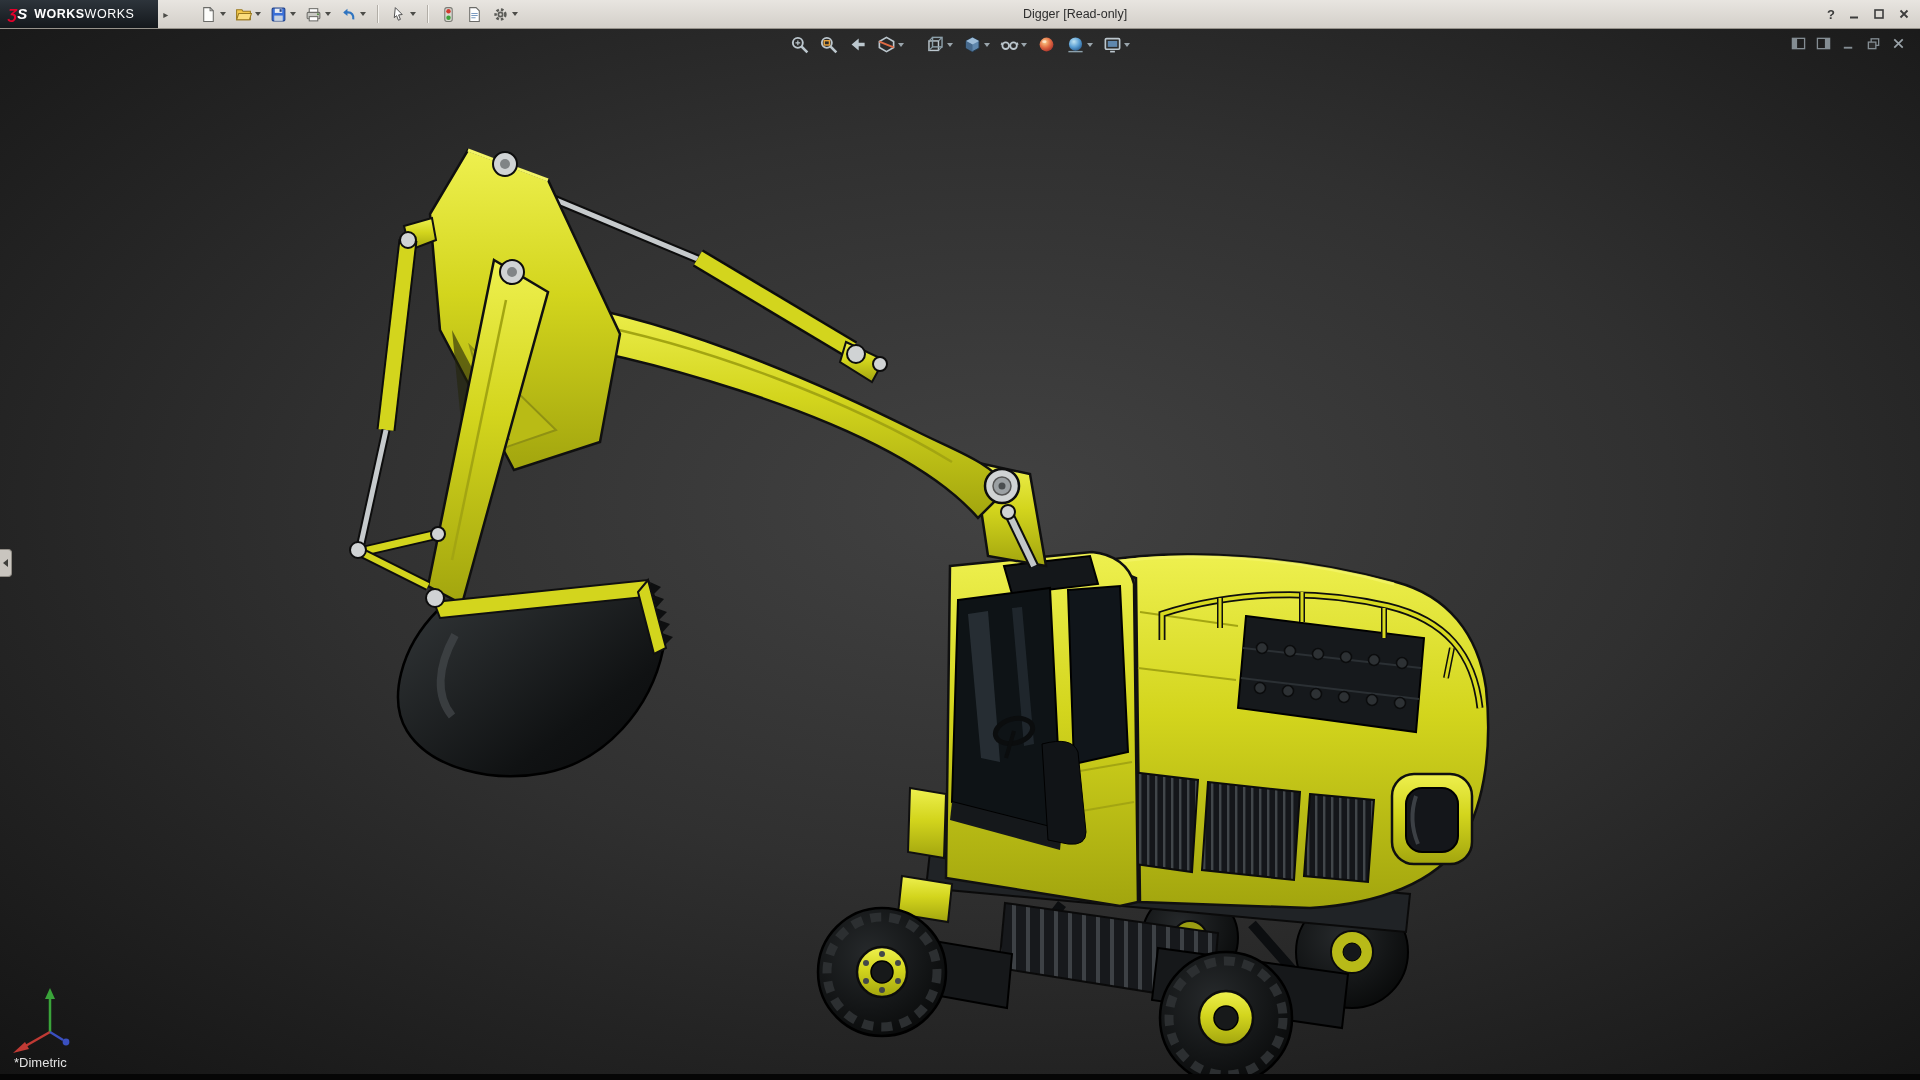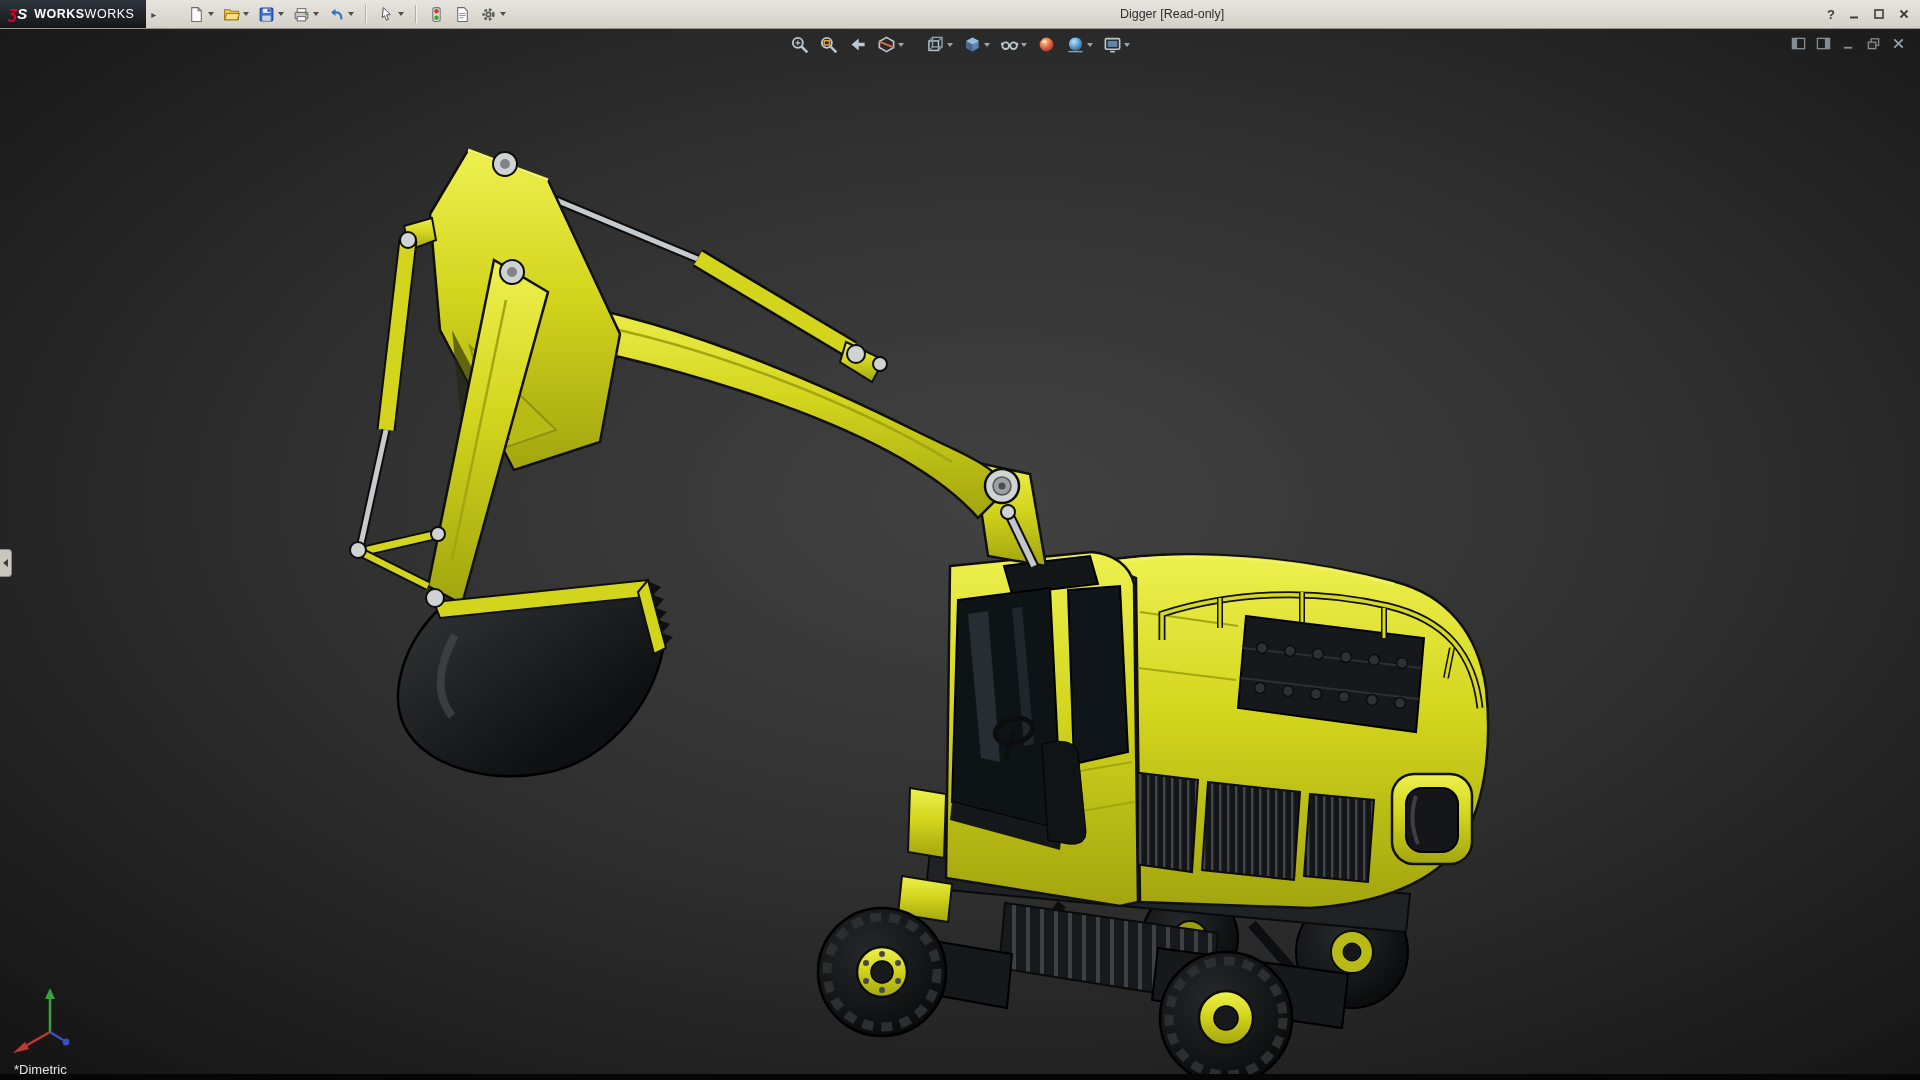--- a/index.html
+++ b/index.html
@@ -4,34 +4,34 @@
 <style>
   html,body{margin:0;padding:0;}
   body{width:1920px;height:1080px;overflow:hidden;position:relative;
        font-family:"Liberation Sans",sans-serif;background:#141414;}
 
   
   .titlebar{position:absolute;top:0;left:0;right:0;height:28px;
     background:linear-gradient(#e8e5e0,#d3cfc9);border-bottom:1px solid #96928b;
     display:flex;align-items:center;z-index:20;}
   .logo{height:28px;background:linear-gradient(#2d343b,#14181c);
-    display:flex;align-items:center;padding:0 12px 0 8px;gap:7px;cursor:pointer;}
+    display:flex;align-items:center;padding:0 24px 0 8px;gap:7px;cursor:pointer;}
   .logo .mark{font-weight:bold;font-style:italic;font-size:15px;color:#fff;line-height:28px;}
   .logo .mark .red{color:#e4002b;}
   .logo .brand{color:#fff;font-size:12.5px;letter-spacing:.5px;line-height:28px;}
   .logo .brand .b{font-weight:bold;}
   .menu-expand{width:15px;height:18px;display:flex;align-items:center;justify-content:center;
     color:#4a4a46;font-size:10px;cursor:pointer;}
   .tools{display:flex;align-items:center;gap:3px;margin-left:24px;}
   .tool{display:flex;align-items:center;gap:3px;padding:2px 3px;border-radius:2px;cursor:pointer;}
   .tool svg{width:17px;height:17px;display:block;}
   .caret{width:0;height:0;border-left:3px solid transparent;border-right:3px solid transparent;
     border-top:4px solid #4c4c48;}
   .sep{width:1px;height:18px;background:#b2aea7;border-right:1px solid #f5f3ef;margin:0 5px;}
-  .window-title{position:absolute;left:1172px;transform:translateX(-50%);top:0;height:28px;
+  .window-title{position:absolute;left:1075px;transform:translateX(-50%);top:0;height:28px;
     line-height:28px;font-size:12.5px;color:#2d2d2d;white-space:nowrap;text-align:center;}
   .tb-controls{position:absolute;right:10px;top:0;height:28px;display:flex;align-items:center;gap:13px;}
   .tb-btn{color:#3c3c3c;font-size:13px;font-weight:bold;cursor:pointer;display:flex;align-items:center;}
   .tb-btn svg{width:12px;height:12px;display:block;}
 
   
   .viewport{position:absolute;top:28px;left:0;right:0;bottom:0;}
   .scene{position:absolute;inset:0;width:100%;height:100%;display:block;}
 
   .headsup{position:absolute;top:5px;left:50%;transform:translateX(-50%);
@@ -45,21 +45,21 @@
   .doc-btn{cursor:pointer;display:flex;align-items:center;}
   .doc-btn svg{width:15px;height:15px;display:block;}
 
   .collapse-tab{position:absolute;left:0;top:521px;width:11px;height:26px;background:#c9c5bf;
     border:1px solid #8f8b84;border-left:none;border-radius:0 4px 4px 0;
     display:flex;align-items:center;justify-content:center;cursor:pointer;z-index:5;}
   .collapse-arrow{width:0;height:0;border-top:4px solid transparent;border-bottom:4px solid transparent;
     border-right:5px solid #3f3f3b;}
 
   .triad{position:absolute;left:8px;bottom:16px;width:84px;height:84px;z-index:4;}
-  .view-label{position:absolute;left:14px;bottom:3px;color:#e2e2e2;font-size:13px;z-index:4;}
+  .view-label{position:absolute;left:14px;bottom:10px;color:#e2e2e2;font-size:13px;z-index:4;}
   .bottom-strip{position:absolute;left:0;right:0;bottom:0;height:6px;background:#060606;z-index:3;}
 </style>
 </head>
 <body>
 
 <div class="titlebar">
   <div class="logo">
     <span class="mark"><span class="red">Ʒ</span><span>S</span></span>
     <span class="brand"><span class="b">WORKS</span><span>WORKS</span></span>
   </div>

